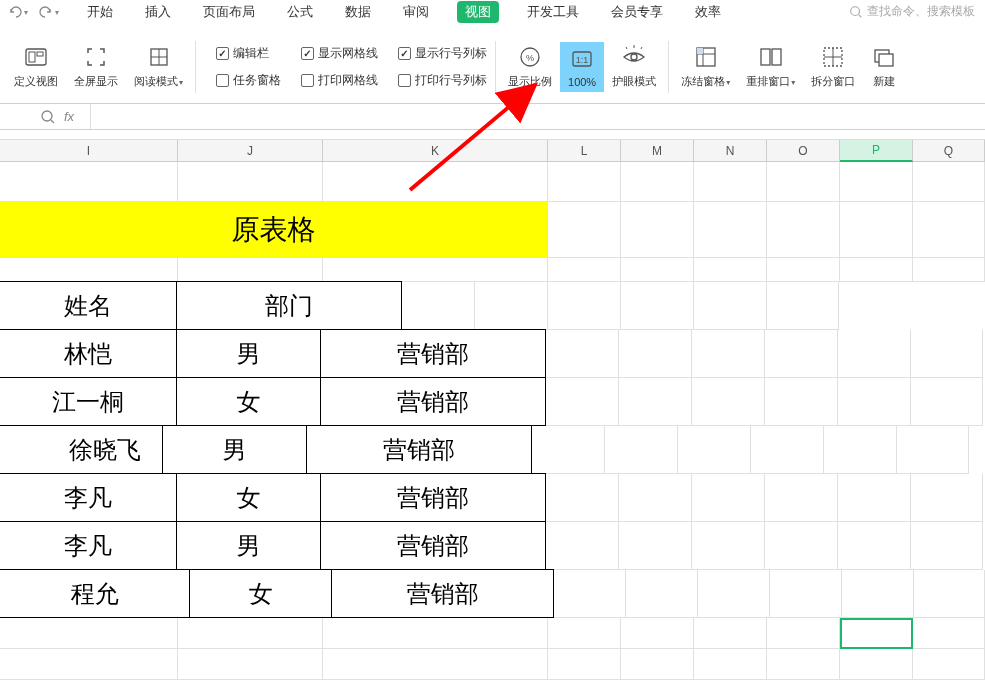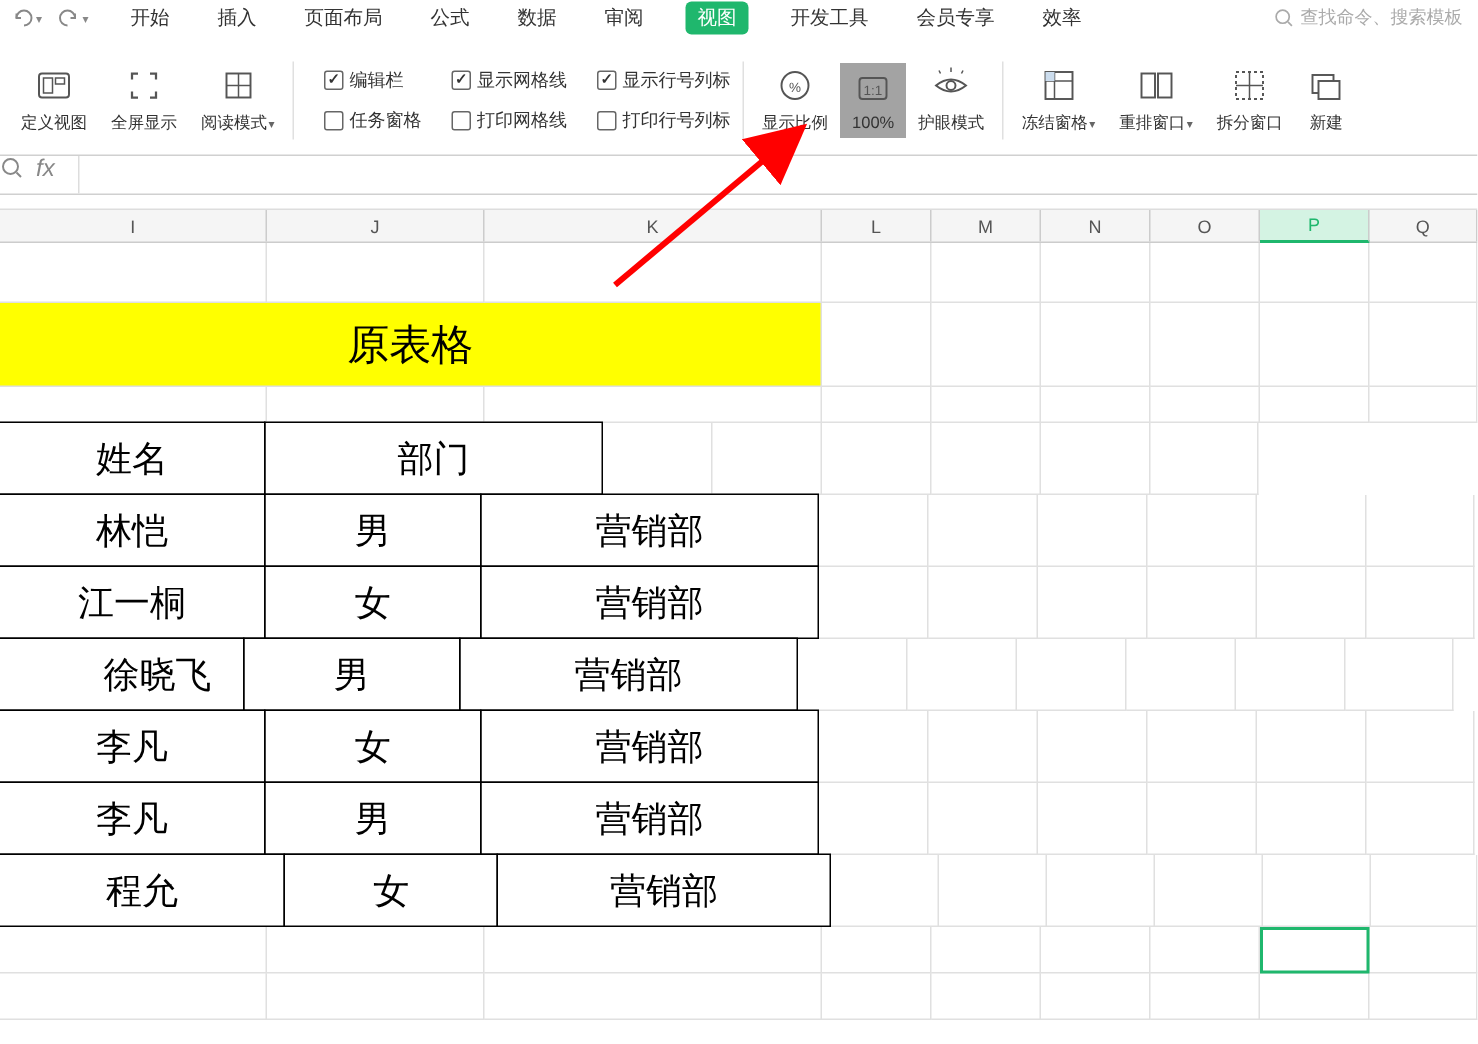--- a/index.html
+++ b/index.html
@@ -95,30 +95,32 @@
     }
     .cb.checked::before { content: "✓"; color: #333; font-weight: bold; }
     .ribbon-btn {
       display: flex;
       flex-direction: column;
       align-items: center;
       padding: 4px 8px;
       cursor: pointer;
       gap: 4px;
     }
-    .ribbon-btn.hl { background: #a3a3a3; }
+    .ribbon-btn.hl { background: #7dd3fc; }
     .dd-caret { font-size: 8px; color: #666; margin-left: 1px; }
     
     .formula-bar {
       height: 26px;
       border-bottom: 1px solid #d0d0d0;
       display: flex;
+      align-items: center;
+      padding-left: 40px;
       gap: 8px;
       color: #888;
-      font-size: 16px;
+      font-size: 13px;
     }
     
     .col-headers {
       height: 22px;
       display: flex;
       border-bottom: 1px solid #ccc;
       background: #f5f5f5;
     }
     .col-header {
       border-right: 1px solid #ccc;

